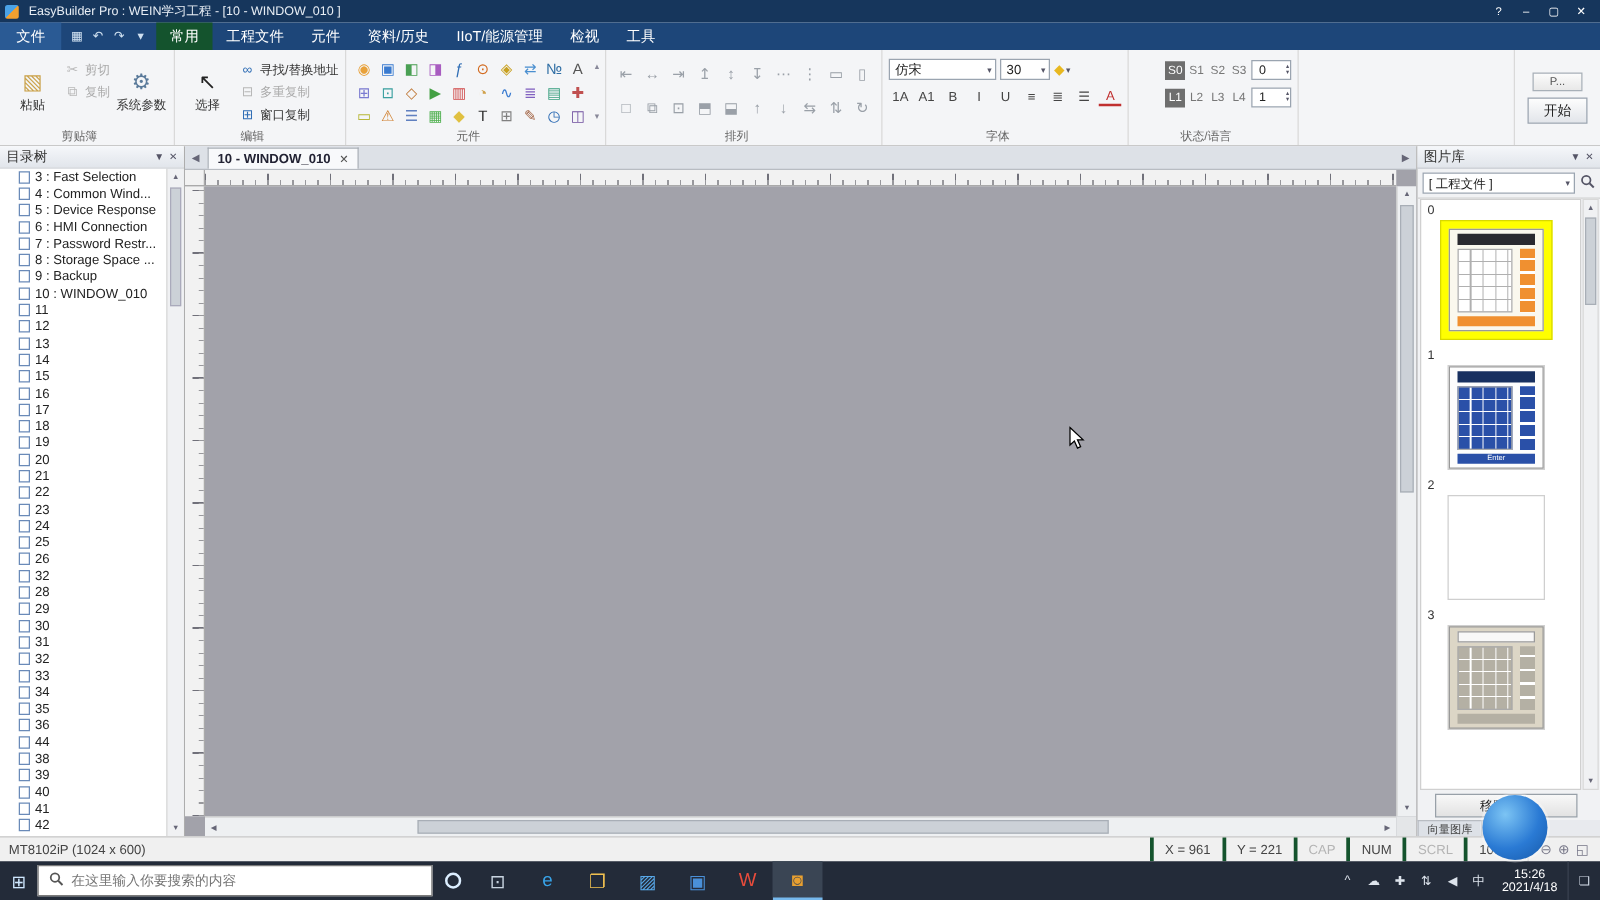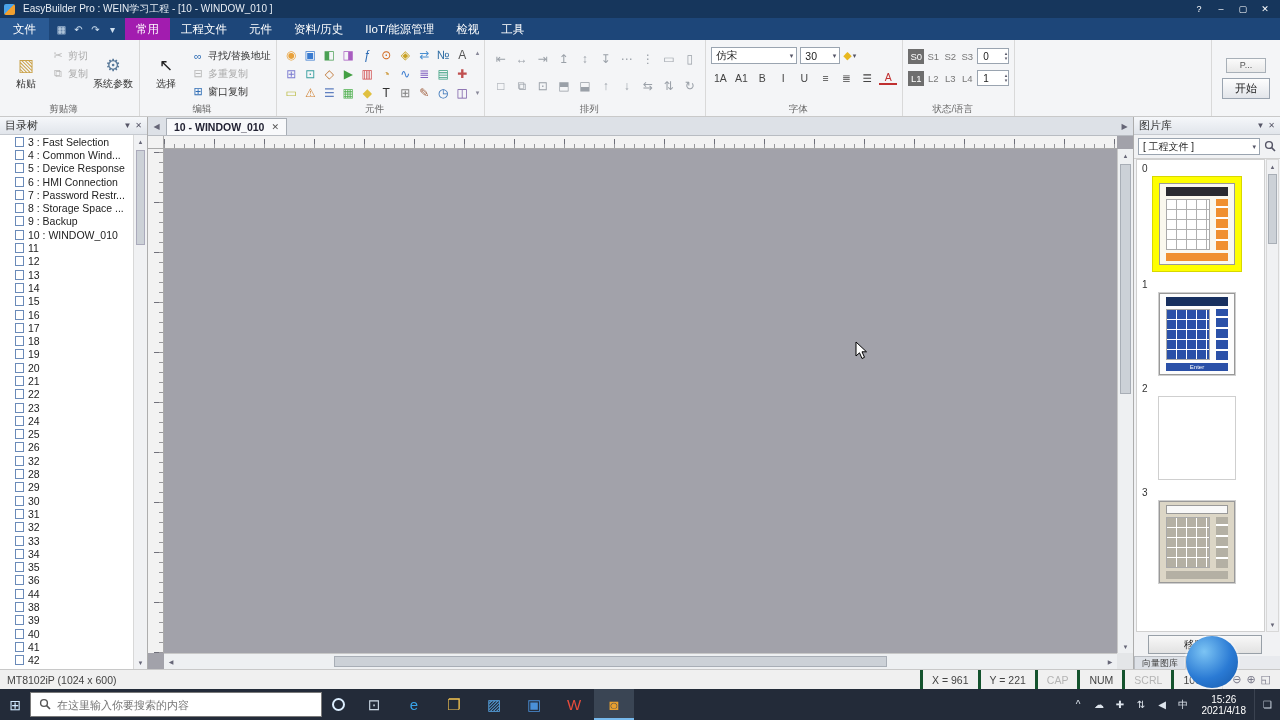--- a/index.html
+++ b/index.html
@@ -15,21 +15,21 @@
   .win-btn { width:22px; height:15px; display:flex; align-items:center; justify-content:center; font-size:9px; color:#fff; }
 
   
   .menubar { position:absolute; top:18px; left:0; right:0; height:22px; background:#1d4679; color:#fff;
              display:flex; align-items:stretch; font-size:11.5px; }
   .file-btn { padding:0 13px; display:flex; align-items:center; background:#2a5a94; }
   .mquick { display:flex; align-items:center; padding:0 5px; gap:2px; }
   .mquick .qicon { width:15px; text-align:center; font-size:10px; color:#cfe0f0; }
   .menu-tabs { display:flex; }
   .menu-tab { padding:0 11px; display:flex; align-items:center; white-space:nowrap; }
-  div.menu-tab:first-of-type { background:#a21caf; }
+  div.menu-tab:first-of-type { background:#14532d; }
 
   
   .ribbon { position:absolute; top:40px; left:0; right:0; height:77px; background:#f4f5f7;
             border-bottom:1px solid #c9c9c9; display:flex; }
   .rgroup { position:relative; border-right:1px solid #d9d9d9; padding:3px 5px 13px 5px; display:flex; gap:4px; }
   .rgroup-label { position:absolute; bottom:0; left:0; right:12px; text-align:center; font-size:9.5px; color:#666; }
   .bigbtn { width:42px; display:flex; flex-direction:column; align-items:center; justify-content:center; gap:2px; }
   .bigbtn .bicon { font-size:17px; line-height:19px; }
   .bigbtn .blabel { font-size:10px; color:#333; white-space:nowrap; }
   .smallcol { display:flex; flex-direction:column; gap:3px; padding-top:5px; }
@@ -54,21 +54,21 @@
   .font-size-box { width:40px; }
   .fx-icon { font-size:11px; color:#e8b820; display:flex; align-items:center; gap:1px; }
   .fx-icon .car { font-size:7px; color:#556; }
   .ficon { width:18px; height:17px; display:flex; align-items:center; justify-content:center; font-size:10.5px; color:#444; }
   .font-icons span.ficon:last-of-type { color:#c03030; border-bottom:2px solid #c03030; height:15px; }
 
   .sl-col { display:flex; flex-direction:column; gap:6px; padding-top:5px; }
   .state-row { display:flex; align-items:center; gap:2px; }
   .state-cells { display:flex; gap:1px; }
   .scell { width:16px; height:15px; display:flex; align-items:center; justify-content:center; font-size:9.5px; color:#777; }
-  .state-cells span.scell:first-of-type { background:#6e6e6e; color:#fff; }
+  .state-cells span.scell:first-of-type { background:#6e6e6e; color:#fff;margin-left:24px; }
   .spin { width:32px; height:16px; border:1px solid #9aa4b0; background:#fff; position:relative;
           display:flex; align-items:center; font-size:10px; padding-left:5px; color:#222; }
   .spin .arrows { position:absolute; right:1px; top:0; bottom:0; display:flex; flex-direction:column;
                   justify-content:center; font-size:5px; line-height:5px; color:#556; }
 
   .run-col { margin-left:auto; display:flex; flex-direction:column; align-items:center; justify-content:center;
              gap:5px; padding:0 10px; border-left:1px solid #d9d9d9; }
   .pbtn { width:40px; height:15px; font-size:9px; color:#555; background:linear-gradient(#fbfbfb,#e8e8e8);
           border:1px solid #a8b0b8; display:flex; align-items:center; justify-content:center; }
   .startbtn { width:48px; height:21px; font-size:11px; color:#222; background:linear-gradient(#fdfdfd,#e2e5ea);
@@ -177,21 +177,21 @@
                display:flex; align-items:center; font-size:10.5px; color:#444; }
   .sb-device { padding-left:7px; }
   .sb-right { margin-left:auto; display:flex; align-items:center; height:100%; }
   .sb-field { padding:0 9px; border-left:3px solid #14532d; height:100%; display:flex; align-items:center; white-space:nowrap; }
   .sb-dim { color:#b4b4b4; }
   .sb-icons { display:flex; gap:5px; padding:0 9px; color:#778; font-size:11px; border-left:1px solid #d8d8d8; height:100%; align-items:center; }
 
   
   .taskbar { position:absolute; left:0; right:0; bottom:0; height:31px; background:#232b39; display:flex; align-items:center; color:#e8e8e8; }
   .start-btn { width:30px; height:31px; display:flex; align-items:center; justify-content:center; font-size:14px; color:#cfe8ff; }
-  .search-box { width:292px; height:25px; background:#fff; border:1px solid #7a7a7a; display:flex; align-items:center;
+  .search-box { width:316px; height:25px; background:#fff; border:1px solid #7a7a7a; display:flex; align-items:center;
                 gap:6px; padding:0 8px; }
   .search-box input { border:none; outline:none; font-size:11px; color:#444; width:100%; background:transparent; }
   .cortana { width:32px; height:31px; display:flex; align-items:center; justify-content:center; }
   .cortana-ring { width:13px; height:13px; border:2px solid #dceeff; border-radius:50%; }
   .task-icons { display:flex; height:31px; }
   .ticell { width:40px; display:flex; align-items:center; justify-content:center; font-size:15px; }
   .task-icons span.ticell:last-of-type { background:#3a4554; box-shadow:inset 0 -2px 0 #76b9ed; }
   .tray { margin-left:auto; display:flex; align-items:center; }
   .tcell { width:21px; text-align:center; font-size:10px; color:#dde4ec; }
   .clock { text-align:center; font-size:10px; line-height:11px; padding:0 8px; color:#fff; }

